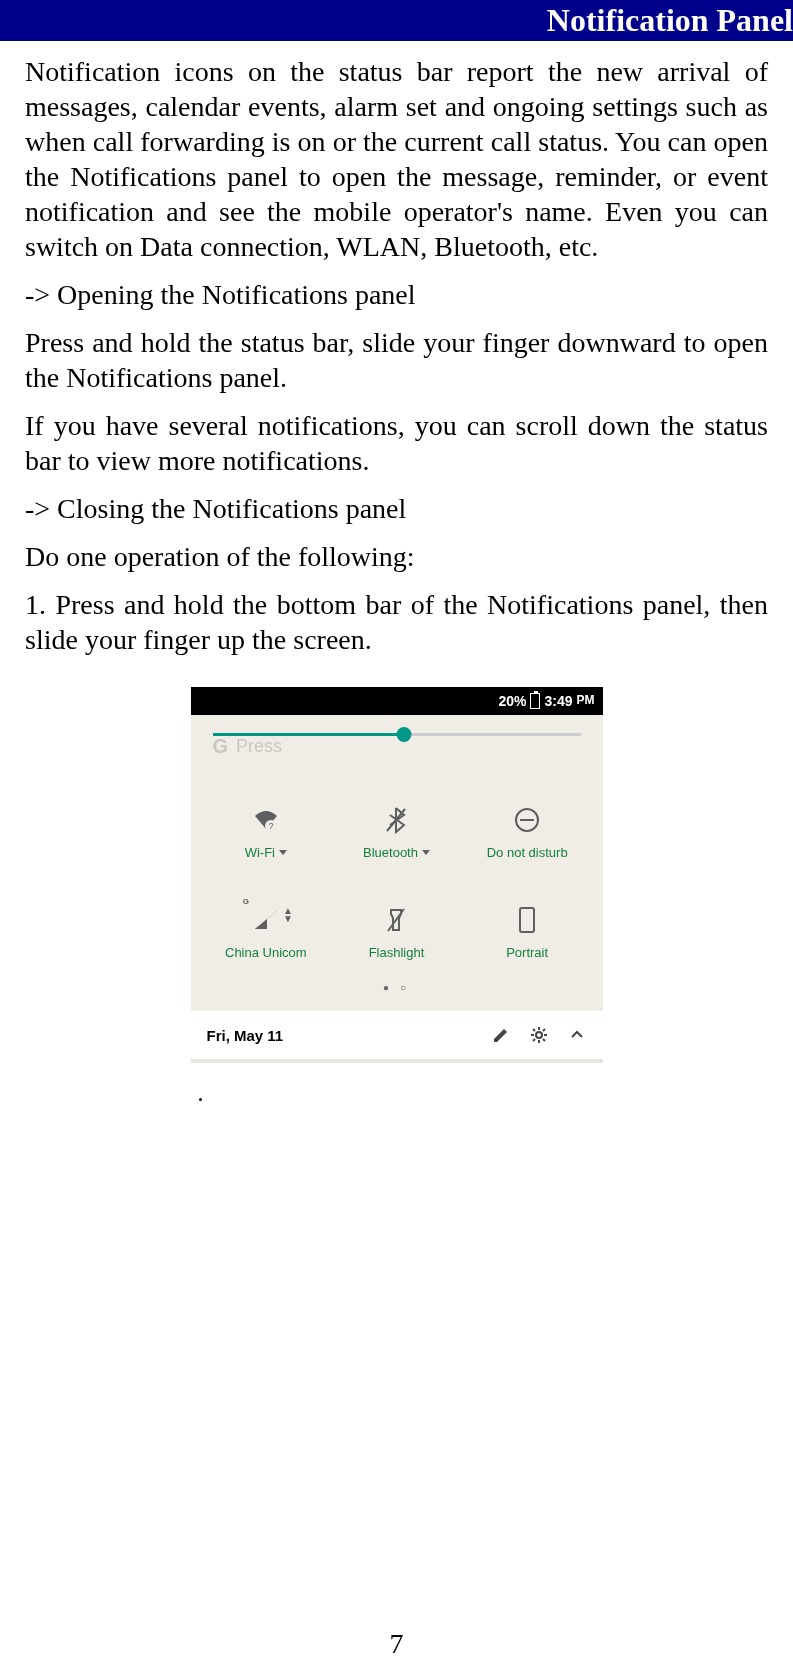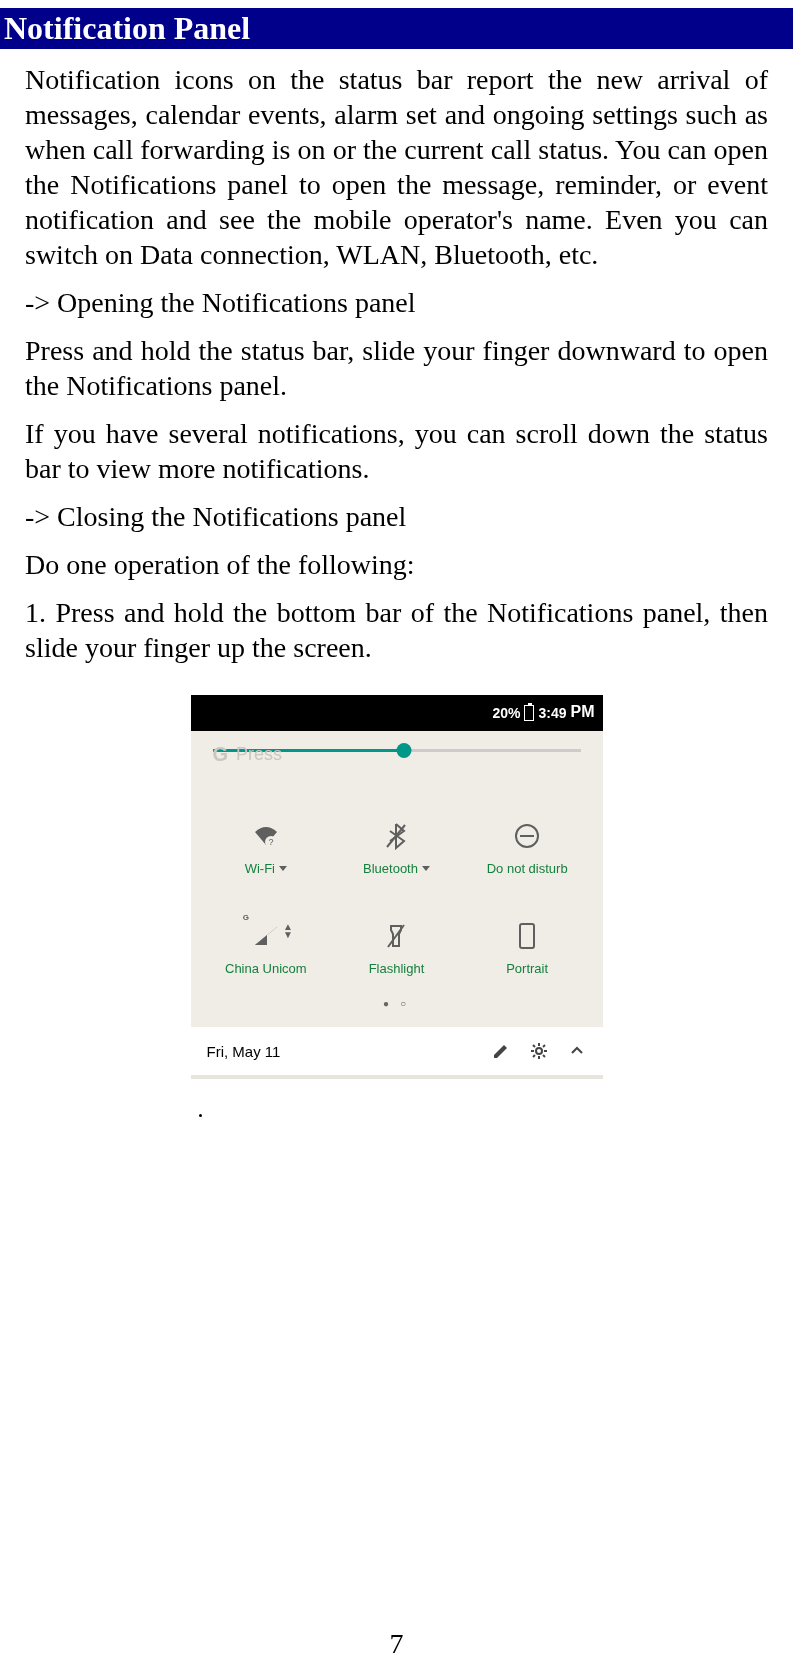--- a/index.html
+++ b/index.html
@@ -11,21 +11,22 @@
     color: #000;
     position: relative;
     padding: 0 12px;
   }
   .title-bar {
     background: #00008b;
     color: #fff;
     font-weight: bold;
     font-size: 32px;
     padding: 2px 0;
-    margin: 8px -12px;
+    margin: 0 -12px;
+    text-align: right;
   }
   .title-bar span { padding-left: 4px; }
   .body-text {
     font-size: 28px;
     line-height: 1.25;
   }
   .body-text p { margin: 13px; }
   .justify { text-align: justify; }
   .sub { margin-top: 2px; }
 
@@ -33,30 +34,30 @@
   .phone {
     width: 412px;
     margin: 30px auto 0 auto;
     background: #f0ede7;
     font-family: Arial, Helvetica, sans-serif;
     position: relative;
   }
   .status-bar {
     background: #000;
     color: #fff;
-    height: 36px;
+    height: 28px;
     display: flex;
     justify-content: flex-end;
     align-items: center;
     gap: 4px;
     padding: 0 8px;
     font-size: 14px;
     font-weight: bold;
   }
-  .status-bar .pm { font-size: 16px; position: relative; top: -1px; }
+  .status-bar .pm { font-size: 12px; position: relative; top: -1px; }
   .batt-icon {
     width: 10px; height: 16px; border: 1px solid #fff; position: relative;
   }
   .batt-icon::before { content:""; position:absolute; top:-3px; left:3px; width:4px; height:2px; background:#fff; }
 
   .slider-row {
     height: 40px;
     position: relative;
     padding: 18px 22px 0 22px;
   }
@@ -110,21 +111,21 @@
 
   .date-row {
     background: #fff;
     display:flex;
     align-items:center;
     padding: 14px 16px;
     gap: 18px;
     font-size: 15px;
     color:#000;
   }
-  .date-row .date-text { flex:1; font-weight: normal; }
+  .date-row .date-text { flex:1; font-weight: bold; }
   .mini-icon { width:20px; height:20px; display:flex; align-items:center; justify-content:center; color:#444; }
 
   .below-date {
     background:#fff;
     height: 50px;
     position:relative;
     border-top: 4px solid #e8e5df;
   }
   .below-date .dot { position:absolute; bottom:8px; left:8px; width:3px; height:3px; background:#000; border-radius:50%; }
 

